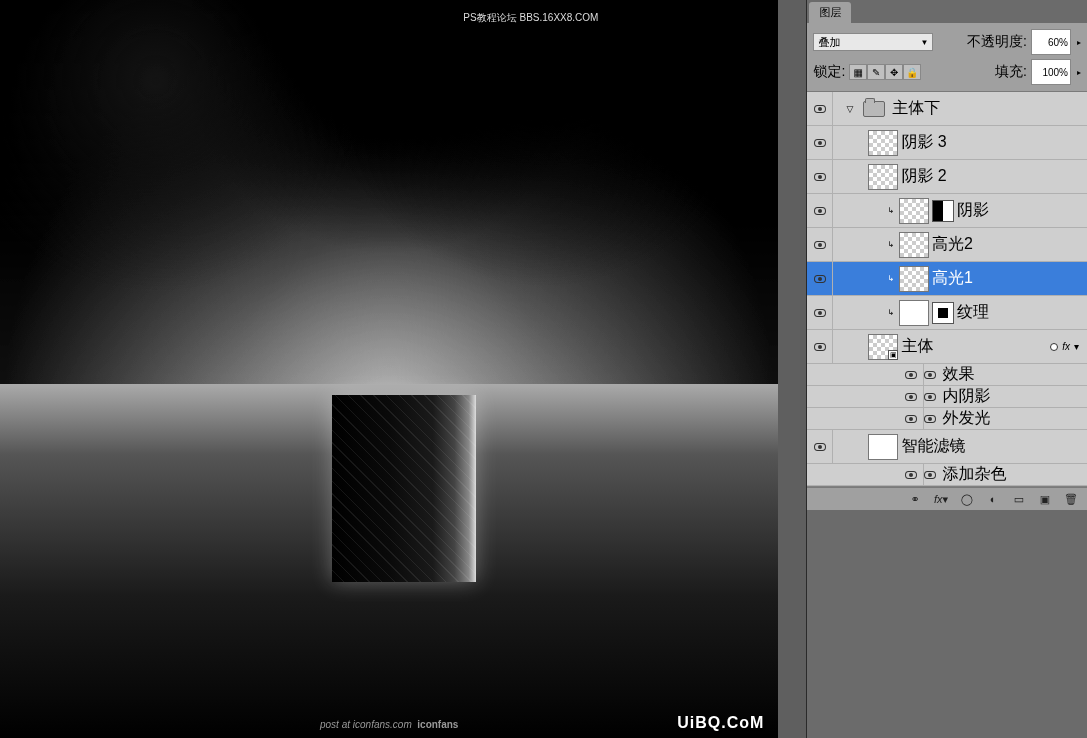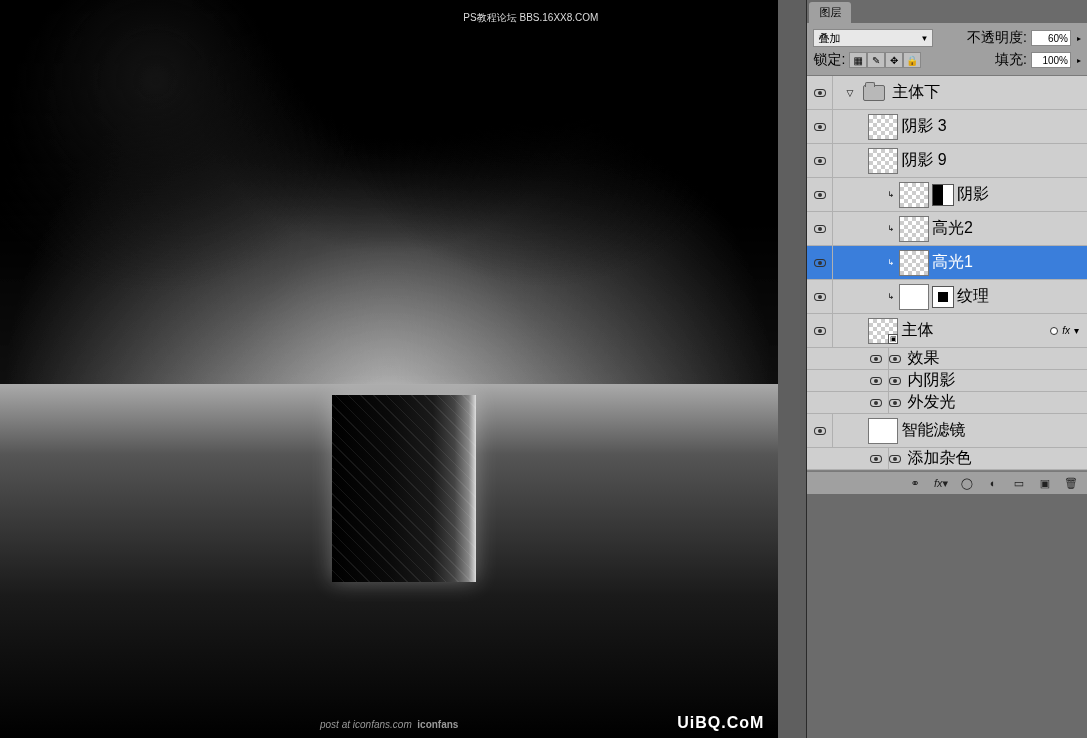--- a/index.html
+++ b/index.html
@@ -16,21 +16,21 @@
 .wm2 { position: absolute; top: 12px; right: 180px; color: #ddd; font-size: 10px; text-align: center; line-height: 1.2; }
 
 .panel { width: 288px; height: 738px; background: #6b6b6b; border-left: 1px solid #2a2a2a; display: flex; flex-direction: column; margin-left: 28px; }
 .tabrow { background: #6b6b6b; padding: 2px 2px 0 2px; display: flex; gap: 2px; }
 .tab { background: #a0a0a0; padding: 3px 10px; border-radius: 3px 3px 0 0; font-size: 11px; }
 .opts { background: #a0a0a0; padding: 4px 6px; border-bottom: 1px solid #7a7a7a; }
 .optrow { display: flex; align-items: center; gap: 4px; padding: 2px 0; }
 .sel { background: #e8e8e8; border: 1px solid #888; padding: 1px 4px; min-width: 80px; height: 18px; display: inline-flex; align-items: center; }
 .sel .tri { margin-left: auto; font-size: 8px; }
 .lbl { font-size: 14px; text-align: center; }
-.numbox { background: #fff; border: 1px solid #888; width: 40px; height: 16px; text-align: right; padding: 0 2px; font-size: 10px; }
+.numbox { background: #fff; border: 1px solid #888; width: 40px; height: 26px; text-align: right; padding: 0 2px; font-size: 10px; }
 .lockicons { display: flex; gap: 0; }
 .lockbtn { width: 18px; height: 16px; border: 1px solid #888; background: #c0c0c0; display: inline-flex; align-items: center; justify-content: center; font-size: 10px; }
 
 .layers { flex: 0 0 auto; background: #cfcfcf; overflow-y: auto; border-bottom: 1px solid #808080; }
 .layer { display: flex; align-items: center; border-bottom: 1px solid #b0b0b0; background: #cfcfcf; min-height: 34px; }
 .layer.sel-row { background: #3a7edb; color: #fff; }
 .vis { width: 26px; display: flex; align-items: center; justify-content: center; border-right: 1px solid #b0b0b0; align-self: stretch; }
 .eye { width: 12px; height: 8px; border: 1px solid #333; border-radius: 60% / 100%; position: relative; }
 .eye::after { content: ""; position: absolute; width: 4px; height: 4px; background: #333; border-radius: 50%; left: 3px; top: 1px; }
 .indent { display: inline-block; }
@@ -40,21 +40,21 @@
 .thumb.folder { background: #cfcfcf; border: none; }
 .foldericon { width: 22px; height: 16px; background: #b8b8b8; border: 1px solid #666; border-radius: 2px; position: relative; }
 .foldericon::before { content: ""; position: absolute; top: -4px; left: 1px; width: 8px; height: 4px; background: #b8b8b8; border: 1px solid #666; border-bottom: none; border-radius: 2px 2px 0 0; }
 .mask { width: 22px; height: 22px; border: 1px solid #555; background: #fff; margin-right: 3px; display: inline-flex; }
 .mask.grad { background: linear-gradient(90deg, #000 0%, #000 50%, #fff 50%, #fff 100%); }
 .mask.square { position: relative; }
 .mask.square::after { content: ""; position: absolute; left: 5px; top: 5px; width: 10px; height: 10px; background: #000; }
 .lname { font-size: 16px; }
 .fx { margin-left: auto; margin-right: 8px; display: flex; gap: 4px; align-items: center; font-size: 10px; }
 .dot { width: 8px; height: 8px; border: 1px solid #333; border-radius: 50%; background: #fff; }
-.sub { min-height: 20px; padding-left: 56px; align-items: center; }
+.sub { min-height: 20px; padding-left: 91px; align-items: center; }
 .sub .sm-eye { margin-right: 6px; }
 .clip { font-size: 8px; margin-right: 2px; }
 
 .bottombar { background: #a0a0a0; border-top: 1px solid #7a7a7a; display: flex; justify-content: flex-end; gap: 6px; padding: 3px 6px; }
 .bbtn { width: 20px; height: 16px; display: inline-flex; align-items: center; justify-content: center; font-size: 11px; color: #222; }
 .deadspace { flex: 1; background: #6b6b6b; }
 .chev { font-size: 8px; margin-left: 2px; }
 .smartbadge { position: absolute; bottom: -1px; right: -1px; width: 10px; height: 10px; background: #fff; border: 1px solid #555; font-size: 7px; line-height: 8px; text-align: center; }
 </style>
 </head>
@@ -123,21 +123,21 @@
         <span class="indent" style="width: 32px;"></span>
         <span class="thumb checker"></span>
         <span class="lname">阴影 3</span>
       </div>
       <div class="layer">
         <div class="vis">
           <span class="eye"></span>
         </div>
         <span class="indent" style="width: 32px;"></span>
         <span class="thumb checker"></span>
-        <span class="lname">阴影 9</span>
+        <span class="lname">阴影 2</span>
       </div>
       <div class="layer">
         <div class="vis">
           <span class="eye"></span>
         </div>
         <span class="indent" style="width: 54px;"></span>
         <span class="clip">↳</span>
         <span class="thumb checker"></span>
         <span class="mask grad"></span>
         <span class="lname">阴影</span>

